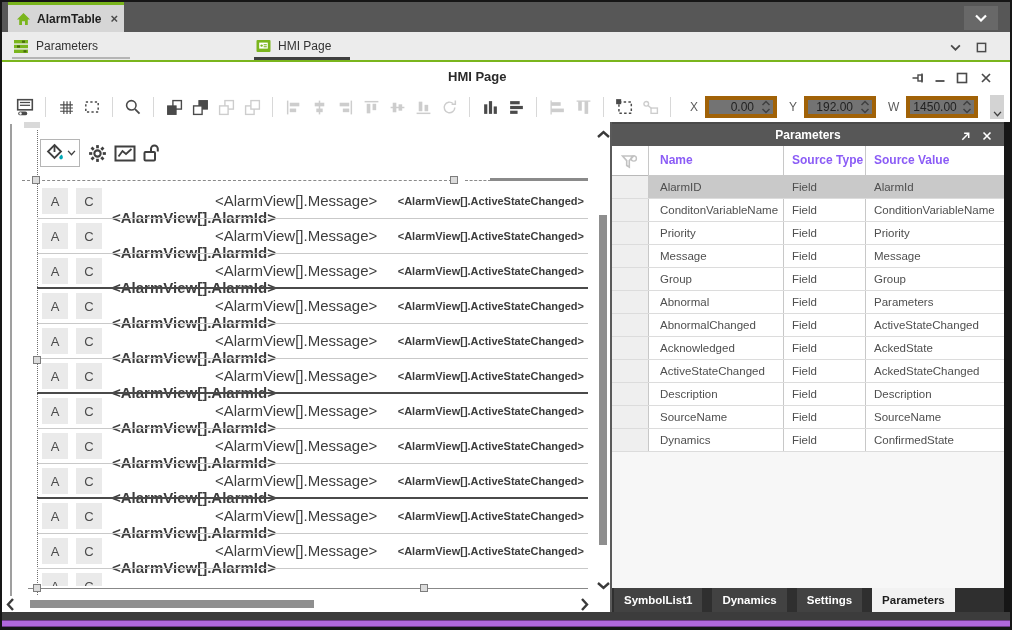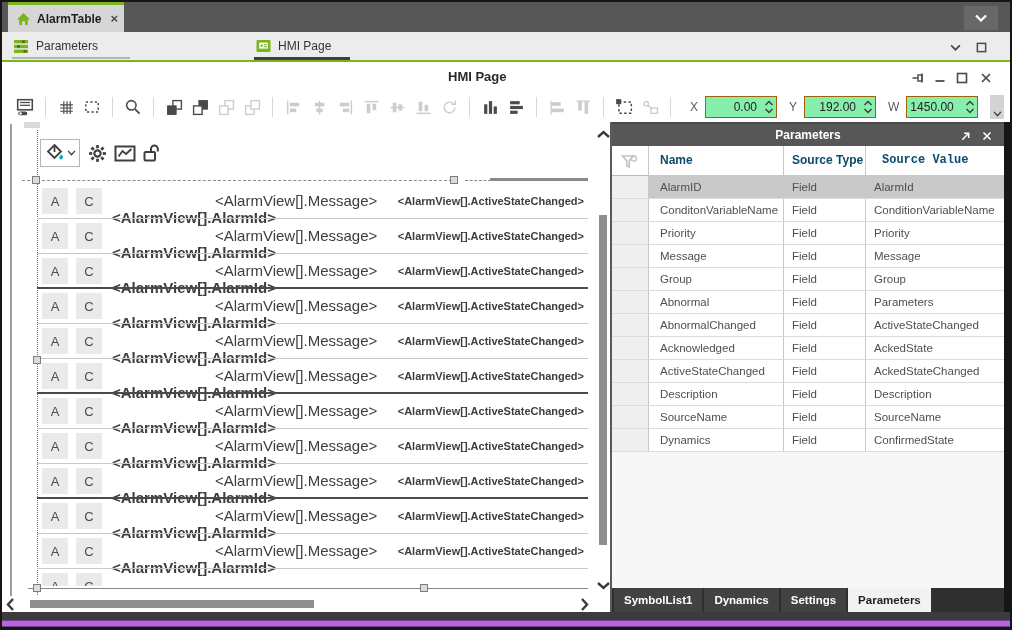--- a/index.html
+++ b/index.html
@@ -29,21 +29,21 @@
   #docheader{position:absolute;left:2px;top:62px;width:1008px;height:30px;background:#fff;}
   #page-title{position:absolute;left:446px;top:7px;font-size:13px;font-weight:bold;color:#2a2a2a;}
   .winctl{position:absolute;top:8px;width:16px;height:16px;display:flex;align-items:center;justify-content:center;}
 
   
   #toolbar{position:absolute;left:2px;top:92px;width:1008px;height:30px;background:#fff;display:flex;align-items:center;padding-left:10px;}
   .tbtn{width:24px;height:24px;display:flex;align-items:center;justify-content:center;flex:0 0 auto;margin:0 1px;}
   .tsep{width:1px;height:20px;background:#d8d8d8;margin:0 7px;flex:0 0 auto;}
   .coords{margin-left:auto;margin-right:46px;display:flex;align-items:center;}
   .coords .axis{font-size:12px;color:#5c5c5c;margin:0 7px 0 12px;}
-  .numbox{width:72px;height:22px;border:1px solid #a16207;background:#86efac;display:flex;align-items:center;}
+  .numbox{width:72px;height:22px;border:4px solid #a16207;background:#737373;display:flex;align-items:center;}
   .numbox .val{flex:1;font-size:12px;color:#222;text-align:right;padding-right:4px;overflow:hidden;white-space:nowrap;}
   .numbox .val.clip{text-align:left;padding-left:3px;padding-right:0;}
   .spin{width:15px;height:20px;display:flex;flex-direction:column;align-items:center;justify-content:center;}
   .ovf{width:14px;height:24px;background:#d3d3d3;margin-left:12px;display:flex;align-items:flex-end;justify-content:center;padding-bottom:2px;}
 
   
   #canvas{position:absolute;left:2px;top:122px;width:594px;height:490px;background:#fff;overflow:hidden;}
   #page-line{position:absolute;left:8px;top:2px;width:2px;height:484px;background:#9f9f9f;}
   #origin-rect{position:absolute;left:22px;top:-3px;width:16px;height:9px;background:#d9d9d9;}
   #cv-toolbar{position:absolute;left:38px;top:16px;height:30px;display:flex;align-items:center;}
@@ -76,31 +76,31 @@
   #vscroll{position:absolute;left:596px;top:122px;width:14px;height:490px;background:#fff;}
   .varrow{position:absolute;left:0;width:14px;height:16px;display:flex;align-items:center;justify-content:center;}
   #vthumb{position:absolute;left:3px;top:93px;width:8px;height:330px;background:#8f8f8f;}
 
   
   #side-panel{position:absolute;left:610px;top:122px;width:394px;height:490px;background:#fff;border-left:2px solid #5a5a5a;}
   #sp-header{position:absolute;left:0;top:0;right:0;height:24px;background:#575757;border-top:2px solid #4a4a4a;}
   #sp-title{position:absolute;left:0;right:0;top:4px;text-align:center;color:#fff;font-size:12px;font-weight:bold;}
   .sp-ico{position:absolute;top:5px;width:14px;height:14px;display:flex;align-items:center;justify-content:center;}
   #sp-colhead{position:absolute;left:0;top:24px;right:0;height:30px;background:#fff;border-bottom:1px solid #b9b9b9;}
-  .collbl{position:absolute;top:7px;font-size:12px;font-weight:bold;color:#0c4a6e;}
+  .collbl{position:absolute;top:7px;font-size:12px;font-weight:bold;color:#8b5cf6;}
   .vdiv{position:absolute;top:24px;width:1px;height:306px;background:#c8c8c8;}
   #filter-colbg{position:absolute;left:0;top:54px;width:36px;height:276px;background:#efefef;}
   #param-rows{position:absolute;left:0;top:54px;right:0;height:276px;}
   .prow{position:relative;height:23px;border-bottom:1px solid #dcdcdc;}
   .prow.selected::before{content:"";position:absolute;left:36px;right:0;top:-1px;bottom:0;background:#c9c9c9;}
   .pcell{position:absolute;top:0;height:22px;line-height:22px;font-size:11.5px;color:#4f4f4f;white-space:nowrap;}
   .c-name{left:48px;} .c-type{left:180px;} .c-val{left:262px;}
   #sp-filler{position:absolute;left:0;top:330px;right:0;height:136px;background:#f7f7f7;}
   #sp-tabs{position:absolute;left:0;top:466px;right:0;height:24px;background:#2f2f2f;display:flex;align-items:stretch;padding-left:2px;}
-  .sptab{height:24px;background:#424242;color:#fff;font-size:11.5px;font-weight:bold;display:flex;align-items:center;justify-content:center;margin-right:2px;padding:0 10px;}
+  .sptab{height:24px;background:#424242;color:#fff;font-size:11.5px;font-weight:bold;display:flex;align-items:center;justify-content:center;margin-right:10px;padding:0 10px;}
   .sptab.active{background:#f2f2f2;color:#1e1e1e;}
 
   
   #bottom-strip{position:absolute;left:2px;top:612px;width:1008px;height:8px;background:#3c3c3c;}
   #status-purple{position:absolute;left:2px;top:620px;width:1008px;height:7px;background:#b168dc;border-top:1px solid #713d8c;border-bottom:1px solid #713d8c;}
 
   svg{display:block;}
 </style>
 </head>
 <body>
@@ -590,21 +590,21 @@
 
     <div id="sp-colhead">
       <div class="sp-ico" style="left:9px;top:7px;width:17px;height:17px;">
         <svg width="17" height="16" viewBox="0 0 17 16">
             <path d="M1.5 2 h11 l-4.2 4.6 V13 l-2.6-1.5 V6.6 Z" fill="none" stroke="#c2c2c2" stroke-width="1.6"></path>
             <circle cx="12.8" cy="4.5" r="2.6" fill="none" stroke="#c2c2c2" stroke-width="1.4"></circle>
           </svg>
       </div>
       <span class="collbl" style="left:48px;">Name</span>
       <span class="collbl" style="left:180px;">Source Type</span>
-      <span class="collbl" style="left:270px;font-family:Liberation Mono, monospace;">Source Value</span>
+      <span class="collbl" style="left:262px;">Source Value</span>
     </div>
 
     <div class="vdiv" style="left:36px;"></div>
     <div class="vdiv" style="left:171px;"></div>
     <div class="vdiv" style="left:253px;"></div>
     <div id="filter-colbg"></div>
 
     <div id="param-rows">
         <div class="prow selected">
           <div class="pcell c-name">AlarmID</div>

